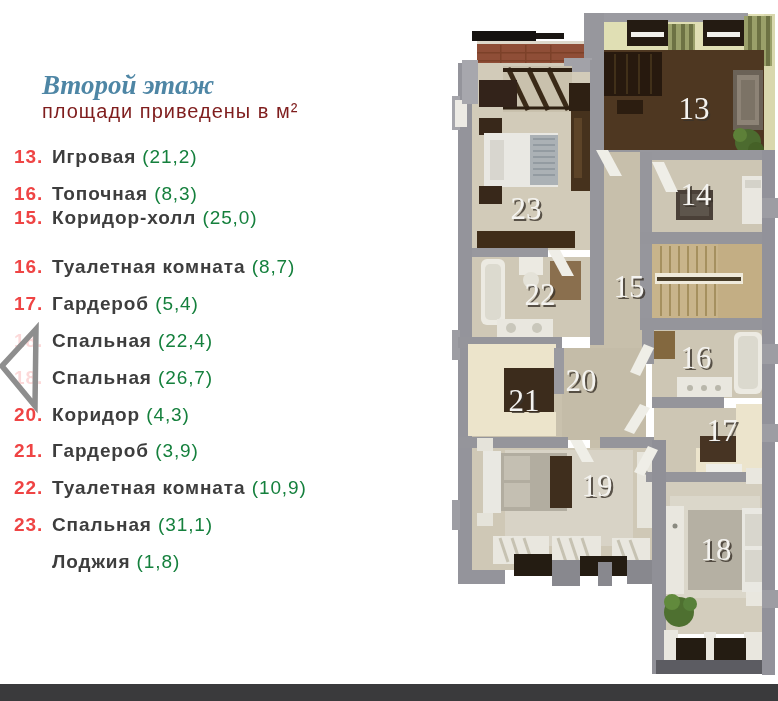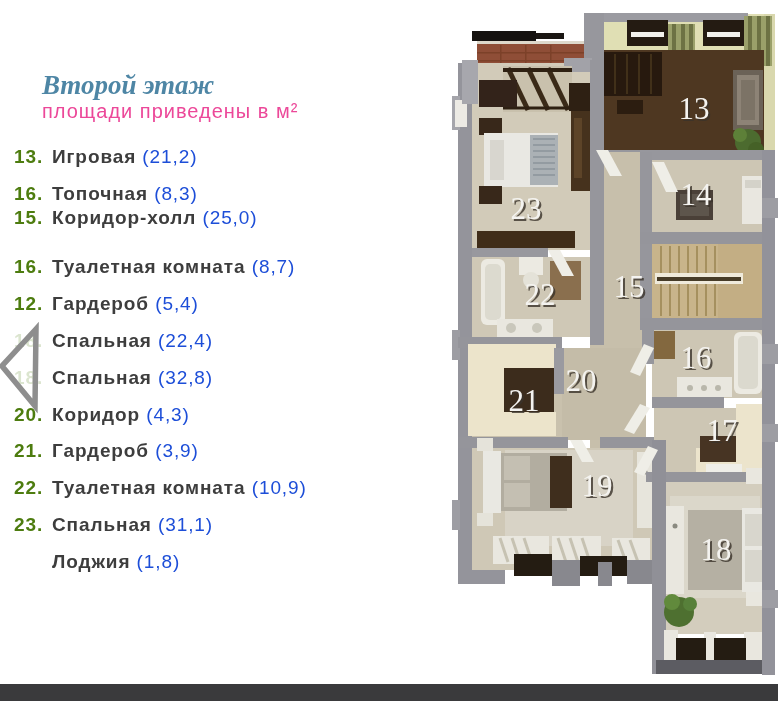--- a/index.html
+++ b/index.html
@@ -1,23 +1,23 @@
 <!DOCTYPE html>
 <html><head>
 <meta charset="utf-8">
 <style>
   html,body{margin:0;padding:0;}
   body{width:778px;height:701px;background:#ffffff;overflow:hidden;position:relative;
        font-family:"Liberation Sans",sans-serif;}
   .title{position:absolute;left:42px;top:70px;font-family:"Liberation Serif",serif;
          font-style:italic;font-weight:bold;font-size:27px;color:#4e86a5;}
-  .sub{position:absolute;left:42px;top:100px;font-size:20px;color:#ec4899;letter-spacing:1px;}
+  .sub{position:absolute;left:42px;top:100px;font-size:20px;color:#7f1d1d;letter-spacing:1px;}
   .row{position:absolute;left:14px;font-size:19px;color:#3d3d3d;font-weight:bold;white-space:nowrap;letter-spacing:0.9px;}
-  .row .num{display:inline-block;width:38px;color:#4d7c0f;}
-  .row .val{color:#1d4ed8;font-weight:normal;}
+  .row .num{display:inline-block;width:38px;color:#ef4444;}
+  .row .val{color:#15803d;font-weight:normal;}
   .fade{position:absolute;left:0px;top:322px;width:46px;height:84px;background:rgba(255,255,255,0.8);}
   .bottombar{position:absolute;left:0;top:684px;width:778px;height:17px;background:#3a3a3c;}
 </style>
 </head>
 <body>
 <div style="position:absolute;inset:0;filter:blur(0.32px);width:778px;height:564px">
 
 <div>
 
   <div class="title">Второй этаж</div>
@@ -25,25 +25,25 @@
   <div class="sub">площади приведены в м²</div>
 
   <div class="row" style="top:146px"><span class="num">13.</span>Игровая <span class="val">(21,2)</span></div>
 
   <div class="row" style="top:183px"><span class="num">16.</span>Топочная <span class="val">(8,3)</span></div>
 
   <div class="row" style="top:207px"><span class="num">15.</span>Коридор-холл <span class="val">(25,0)</span></div>
 
   <div class="row" style="top:256px"><span class="num">16.</span>Туалетная комната <span class="val">(8,7)</span></div>
 
-  <div class="row" style="top:293px"><span class="num">12.</span>Гардероб <span class="val">(5,4)</span></div>
+  <div class="row" style="top:293px"><span class="num">17.</span>Гардероб <span class="val">(5,4)</span></div>
 
   <div class="row" style="top:330px"><span class="num">18.</span>Спальная <span class="val">(22,4)</span></div>
 
-  <div class="row" style="top:367px"><span class="num">18.</span>Спальная <span class="val">(32,8)</span></div>
+  <div class="row" style="top:367px"><span class="num">18.</span>Спальная <span class="val">(26,7)</span></div>
 
   <div class="row" style="top:404px"><span class="num">20.</span>Коридор <span class="val">(4,3)</span></div>
 
   <div class="row" style="top:440px"><span class="num">21.</span>Гардероб <span class="val">(3,9)</span></div>
 
   <div class="row" style="top:477px"><span class="num">22.</span>Туалетная комната <span class="val">(10,9)</span></div>
 
   <div class="row" style="top:514px"><span class="num">23.</span>Спальная <span class="val">(31,1)</span></div>
 
   <div class="row" style="top:551px"><span class="num"></span>Лоджия <span class="val">(1,8)</span></div>

